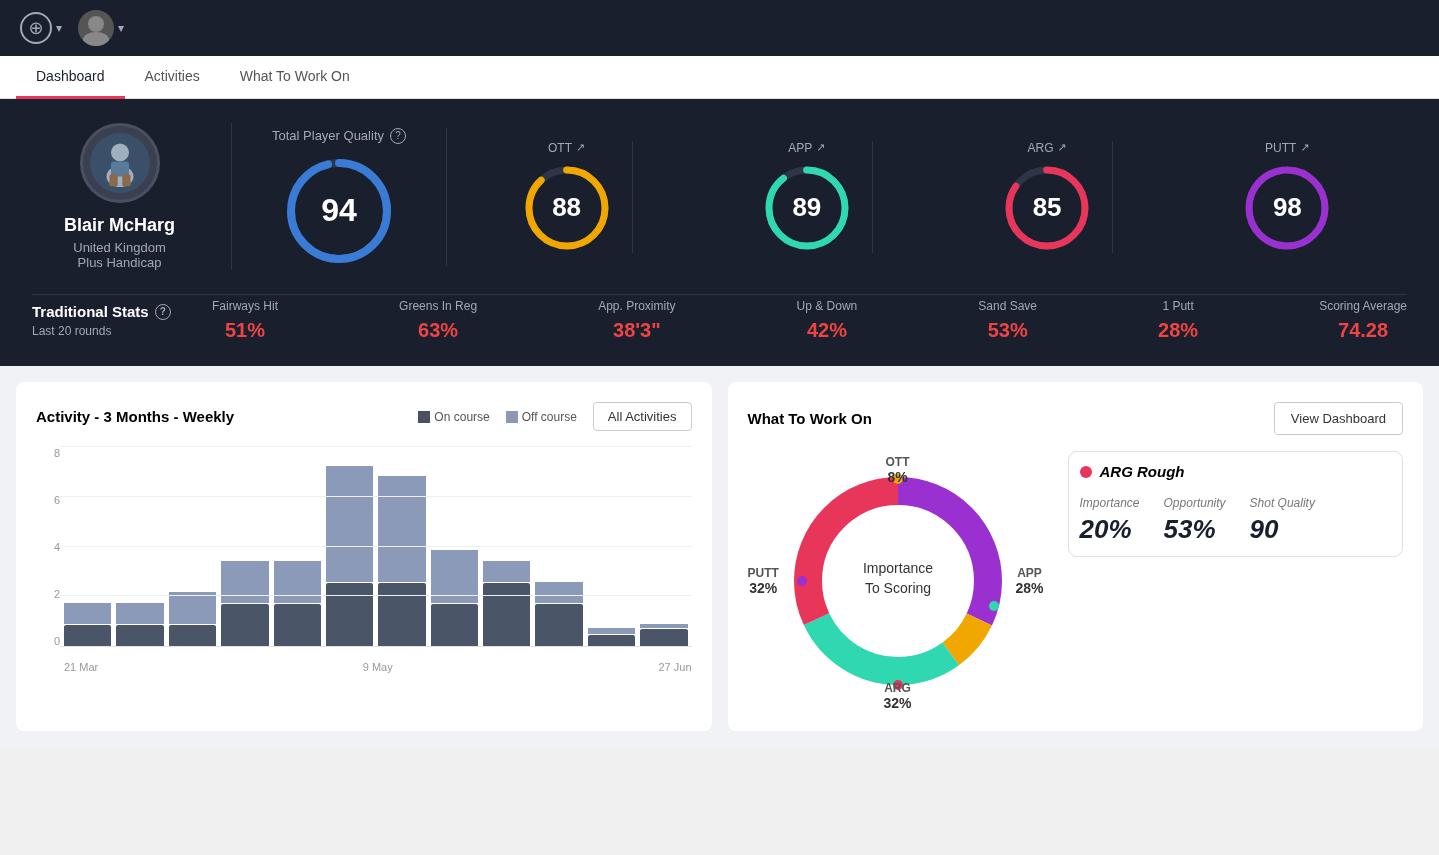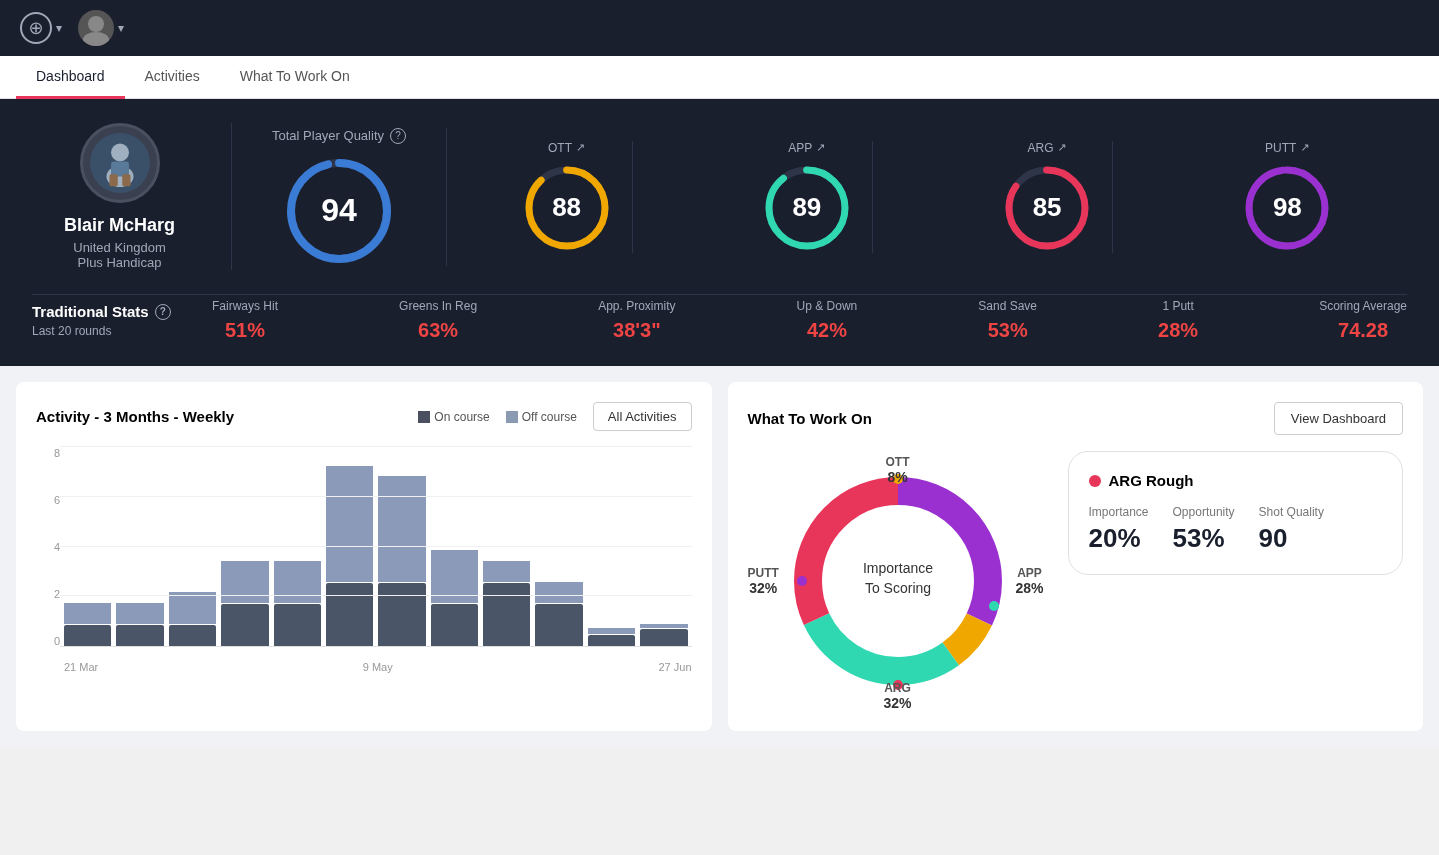--- a/index.html
+++ b/index.html
@@ -331,22 +331,23 @@
       align-items: center;
       justify-content: center;
       position: relative;
       min-width: 300px;
     }
     .wtwo-detail {
       flex: 1;
     }
     .wtwo-card {
       border: 1px solid #e0e0e0;
-      border-radius: 20px;
-      padding: 20px;
+      border-radius: 9px;
+      padding: 11px;
+      font-style: italic;
     }
     .wtwo-card-title {
       display: flex;
       align-items: center;
       gap: 8px;
       font-size: 15px;
       font-weight: 600;
       margin-bottom: 16px;
     }
     .wtwo-dot {

